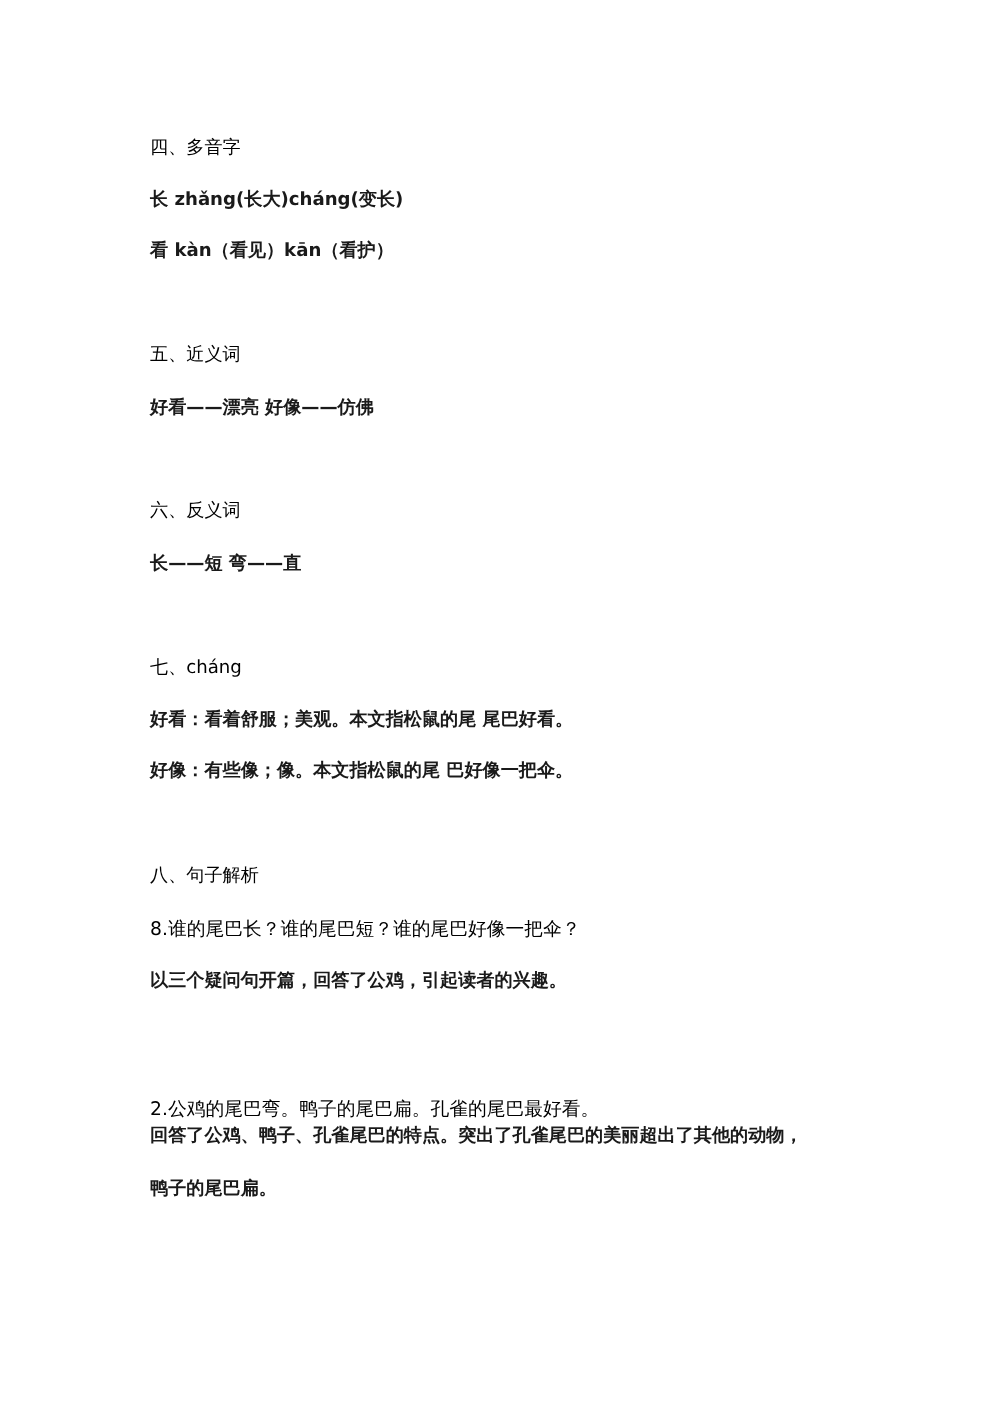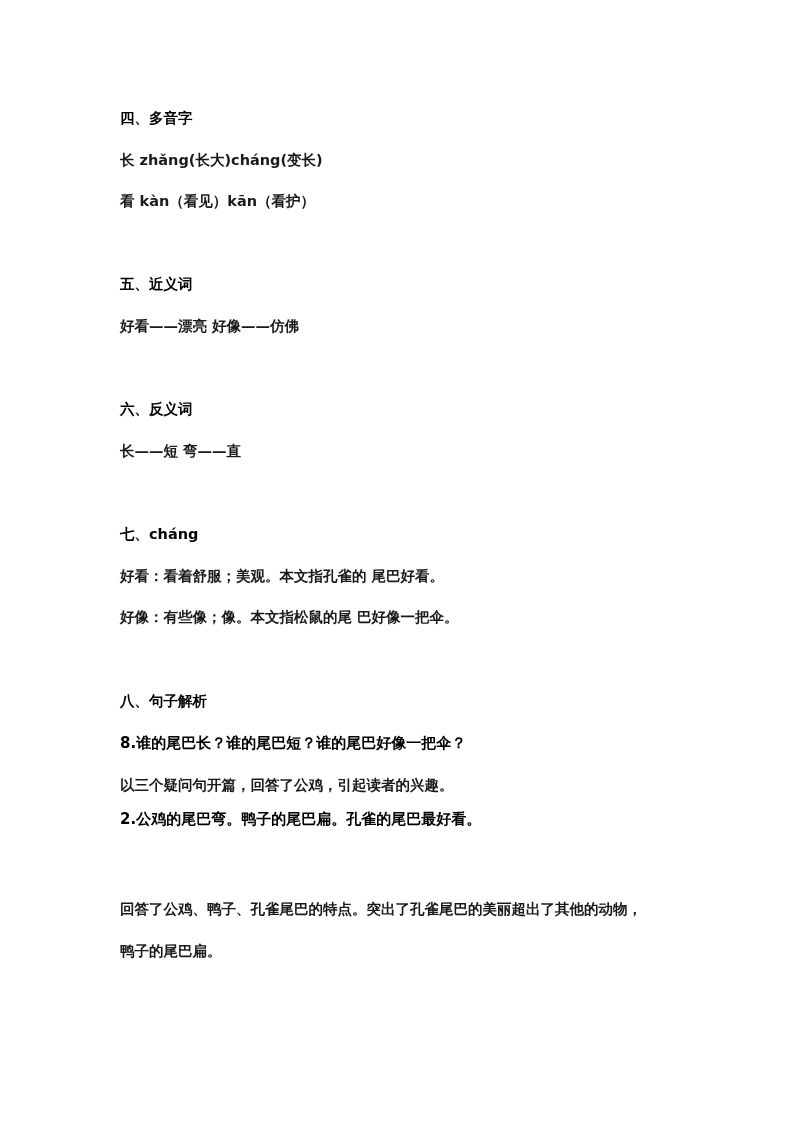--- a/index.html
+++ b/index.html
@@ -5,40 +5,40 @@
   html, body { margin: 0; padding: 0; background: #ffffff; }
   body {
     width: 793px; height: 1122px; position: relative; overflow: hidden;
     font-family: "DejaVu Sans", "Liberation Sans", sans-serif;
     color: #111111;
   }
   .line {
     position: absolute; left: 120px; font-size: 14.5px; line-height: 18px;
     white-space: nowrap; color: #1a1a1a; font-weight: bold;
   }
-  .h { font-weight: bold; color: #000000; }
+  .h { font-weight: normal; color: #000000; }
 </style>
 </head>
 <body>
 
 <div>
   <div class="line h" style="top:109px">四、多音字</div>
   <div class="line" style="top:151px">长 zhǎng(长大)cháng(变长)</div>
   <div class="line" style="top:192px">看 kàn（看见）kān（看护）</div>
 
   <div class="line h" style="top:275px">五、近义词</div>
   <div class="line" style="top:317px">好看——漂亮  好像——仿佛</div>
 
   <div class="line h" style="top:400px">六、反义词</div>
   <div class="line" style="top:442px">长——短  弯——直</div>
 
   <div class="line h" style="top:525px">七、cháng</div>
-  <div class="line" style="top:567px">好看：看着舒服；美观。本文指孔雀的  尾巴好看。</div>
+  <div class="line" style="top:567px">好看：看着舒服；美观。本文指松鼠的尾  尾巴好看。</div>
   <div class="line" style="top:608px">好像：有些像；像。本文指松鼠的尾  巴好像一把伞。</div>
 
   <div class="line h" style="top:692px">八、句子解析</div>
   <div class="line h" style="top:734px; font-size:15px">8.谁的尾巴长？谁的尾巴短？谁的尾巴好像一把伞？</div>
   <div class="line" style="top:776px">以三个疑问句开篇，回答了公鸡，引起读者的兴趣。</div>
 
-  <div class="line h" style="top:810px; font-size:15px">2.公鸡的尾巴弯。鸭子的尾巴扁。孔雀的尾巴最好看。</div>
+  <div class="line h" style="top:878px; font-size:15px">2.公鸡的尾巴弯。鸭子的尾巴扁。孔雀的尾巴最好看。</div>
   <div class="line" style="top:900px">回答了公鸡、鸭子、孔雀尾巴的特点。突出了孔雀尾巴的美丽超出了其他的动物，</div>
   <div class="line" style="top:942px">鸭子的尾巴扁。</div>
 </div>
 
 </body></html>

